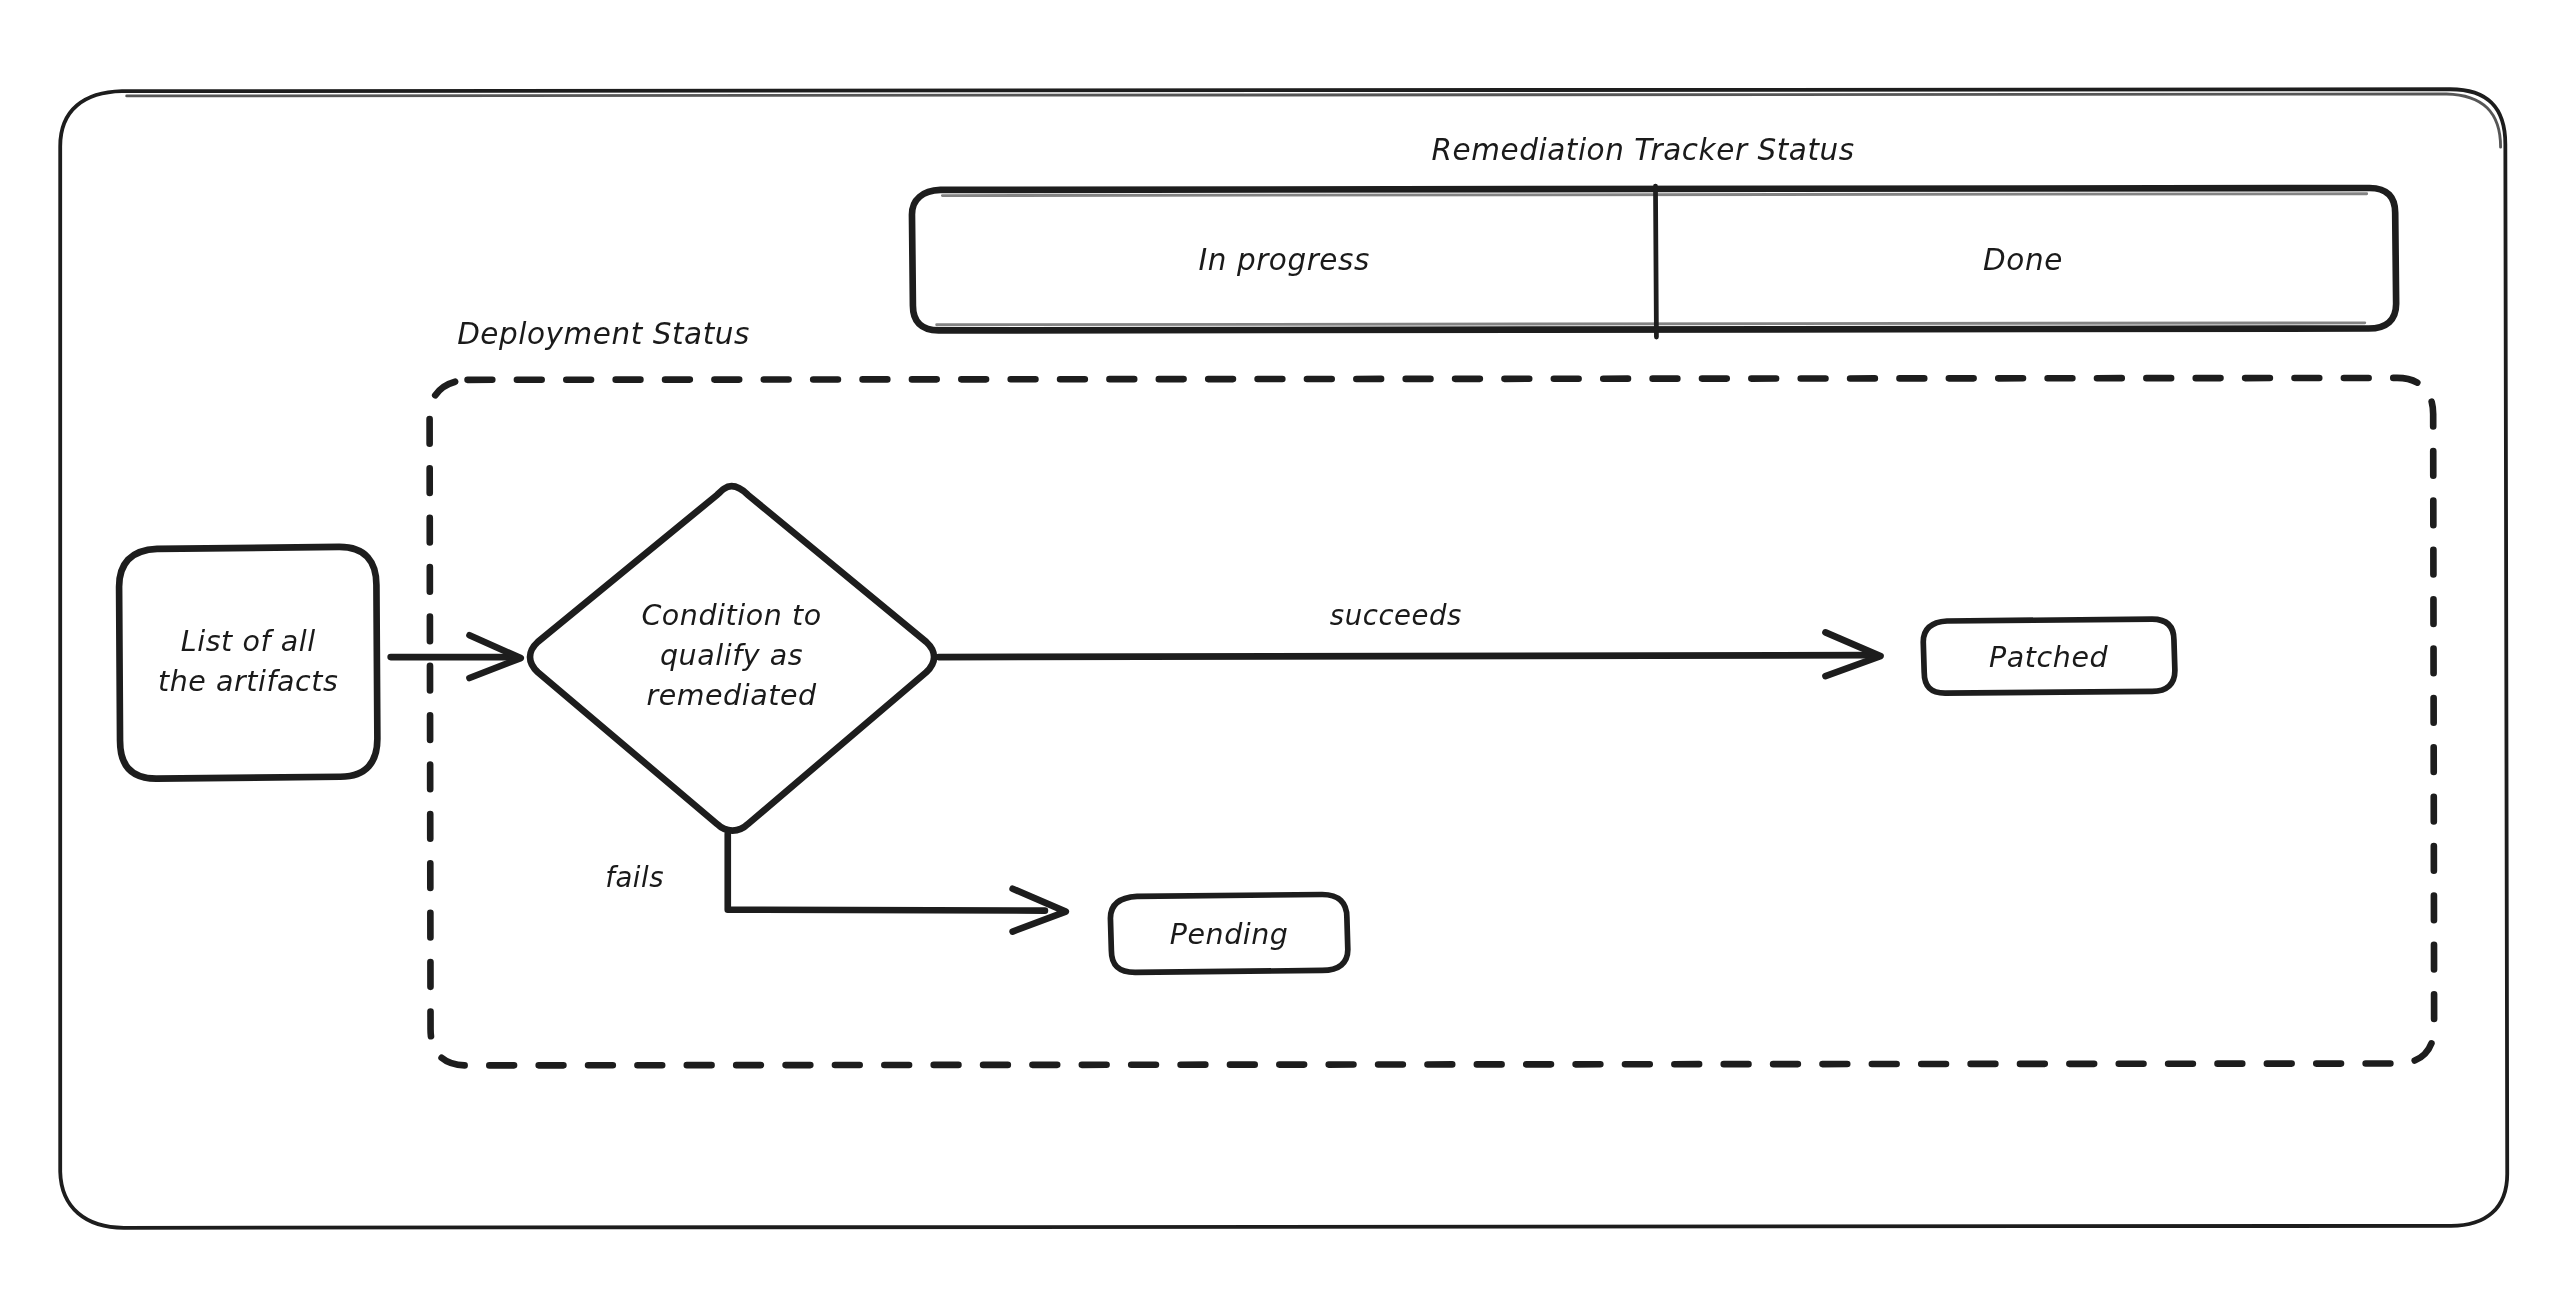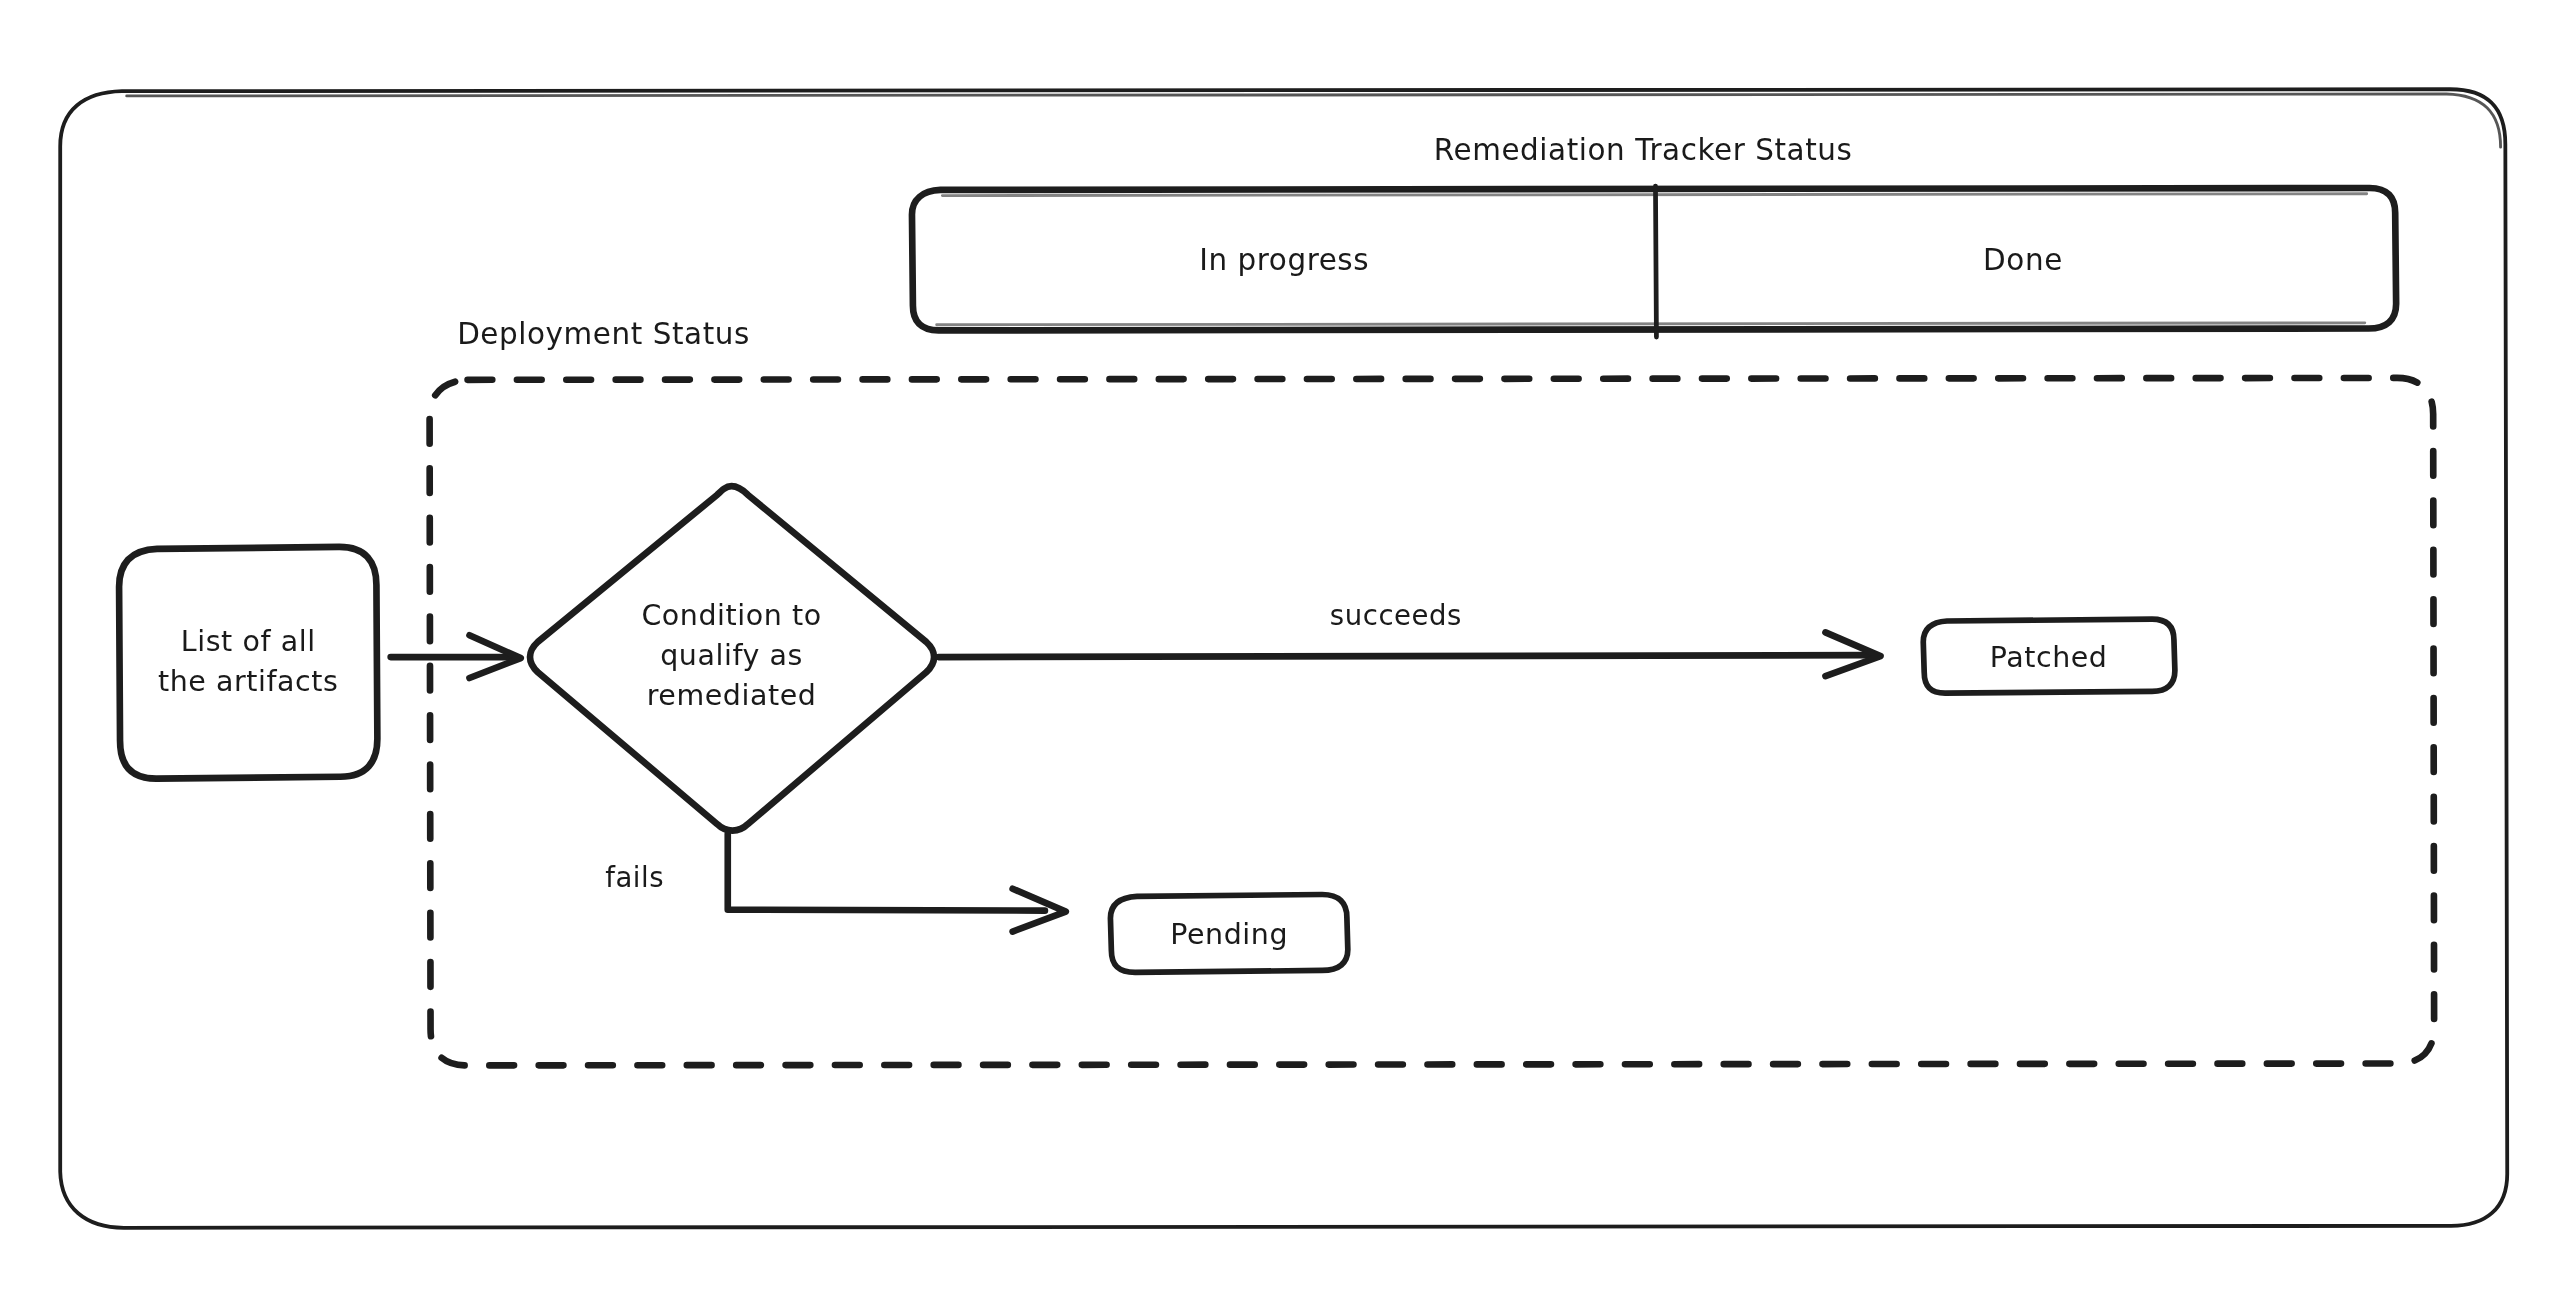--- a/index.html
+++ b/index.html
@@ -12,20 +12,21 @@
     width: 2576px;
     height: 1299px;
     overflow: hidden;
     font-family: "DejaVu Sans", sans-serif;
   }
   #canvas {
     position: relative;
     width: 2576px;
     height: 1299px;
     background: #ffffff;
+    font-style: italic;
   }
   svg#diagram {
     position: absolute;
     top: 0;
     left: 0;
     width: 2576px;
     height: 1299px;
   }
   .hand-text {
     font-family: "DejaVu Sans", sans-serif;

